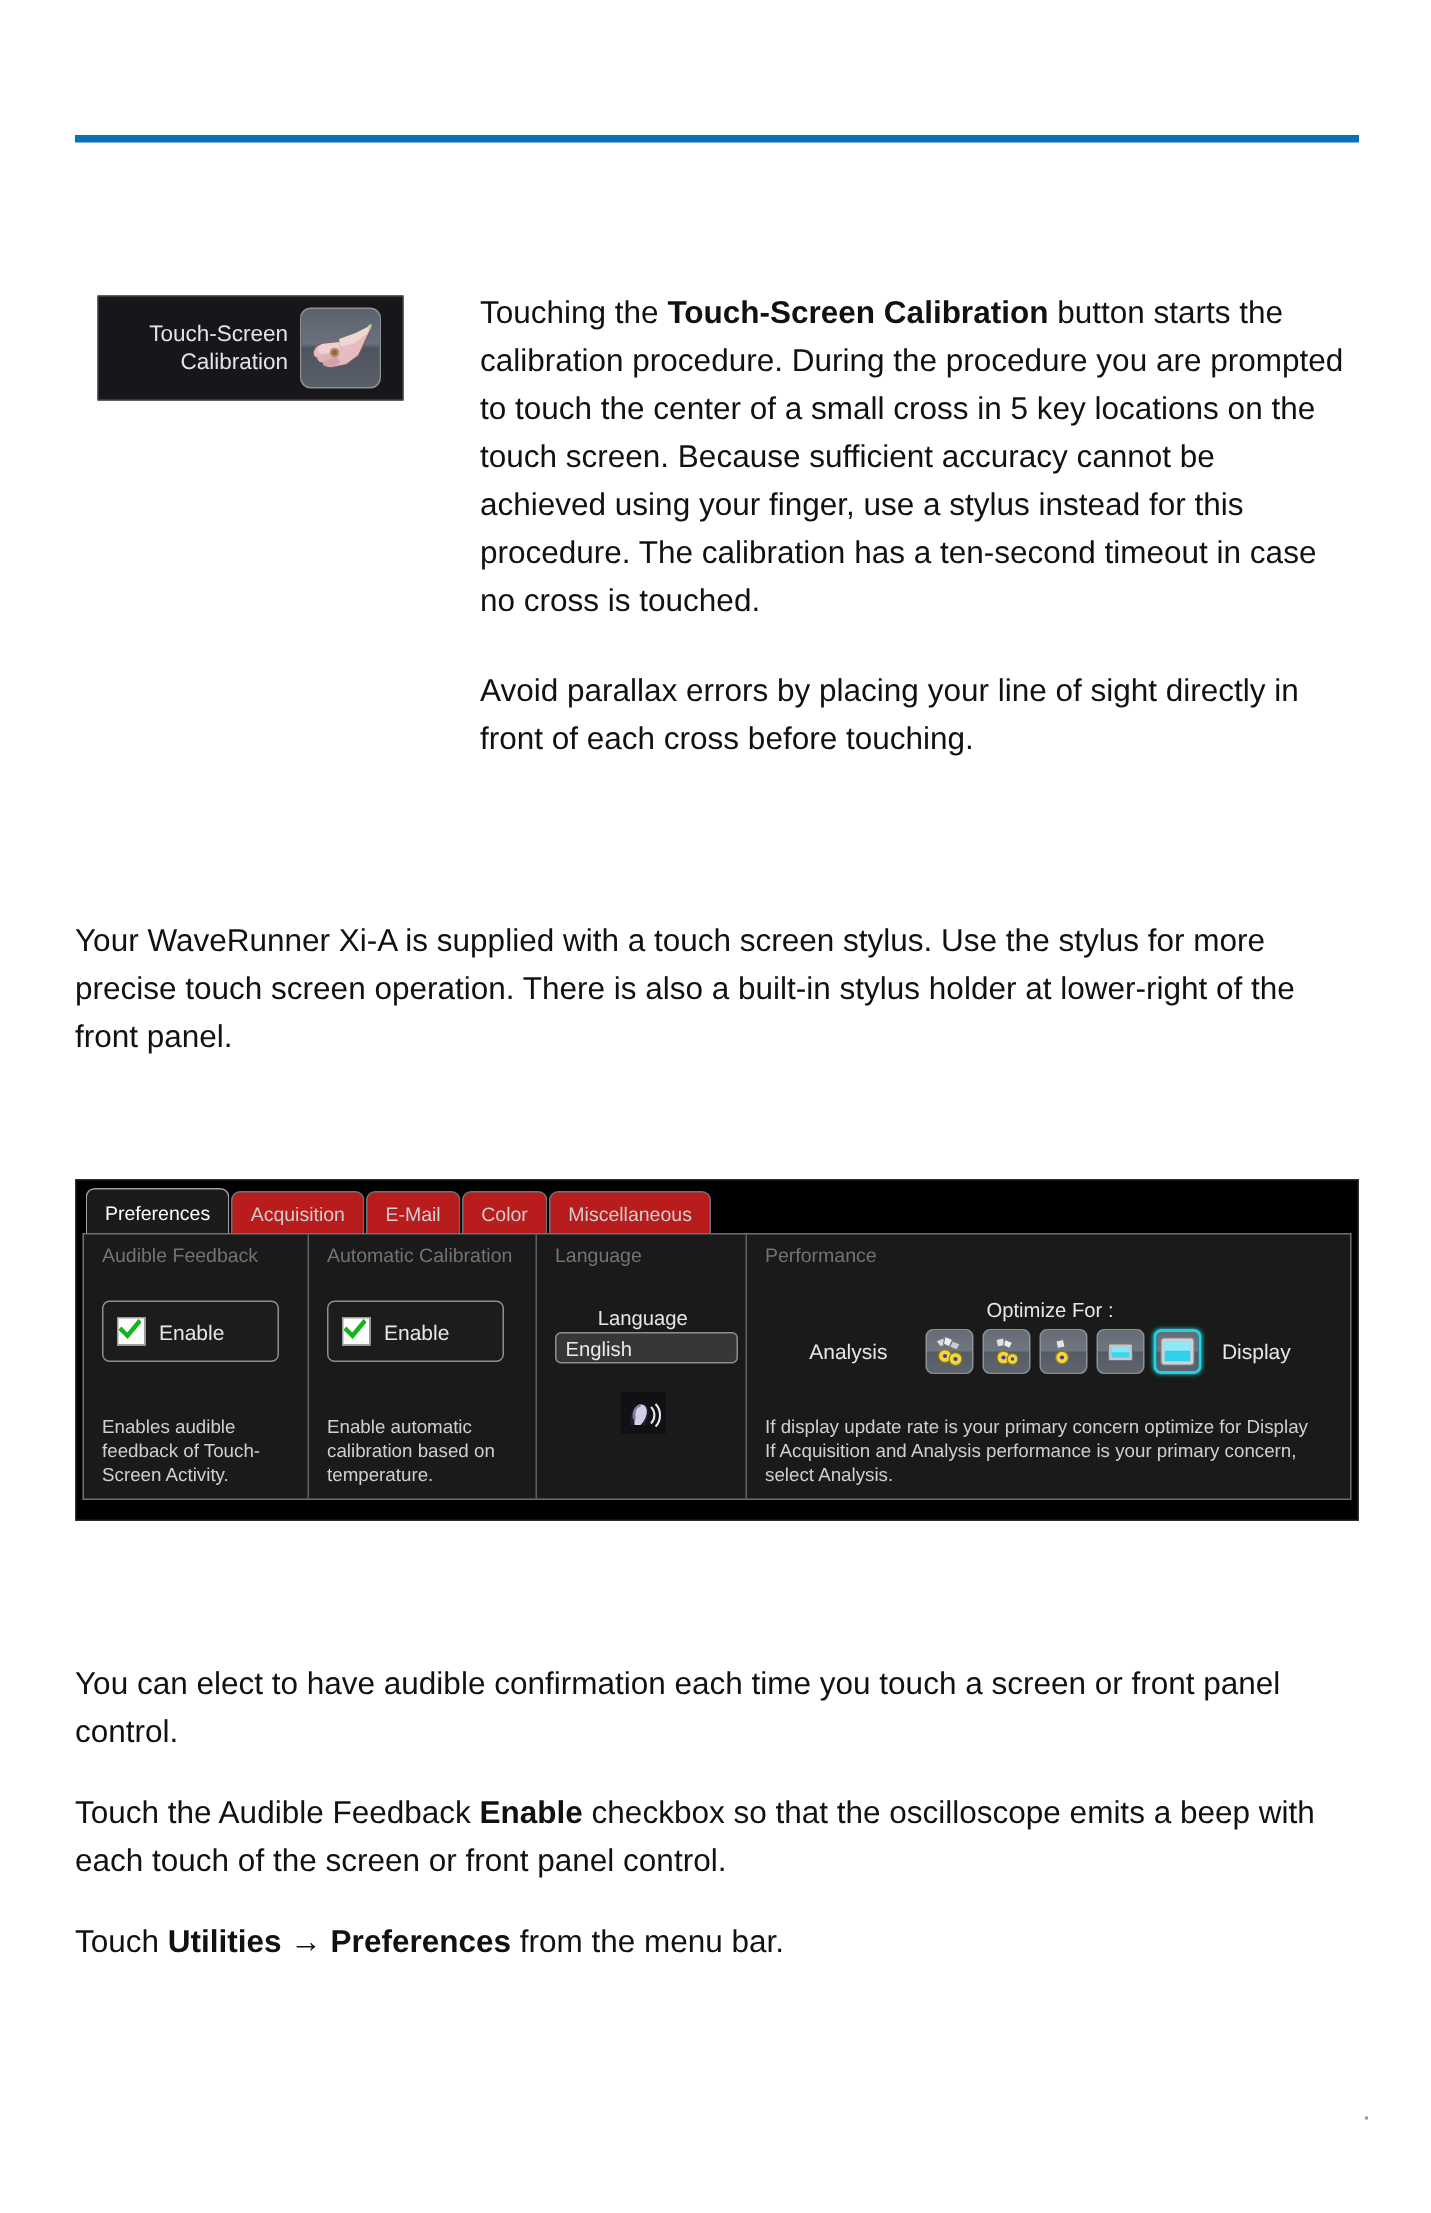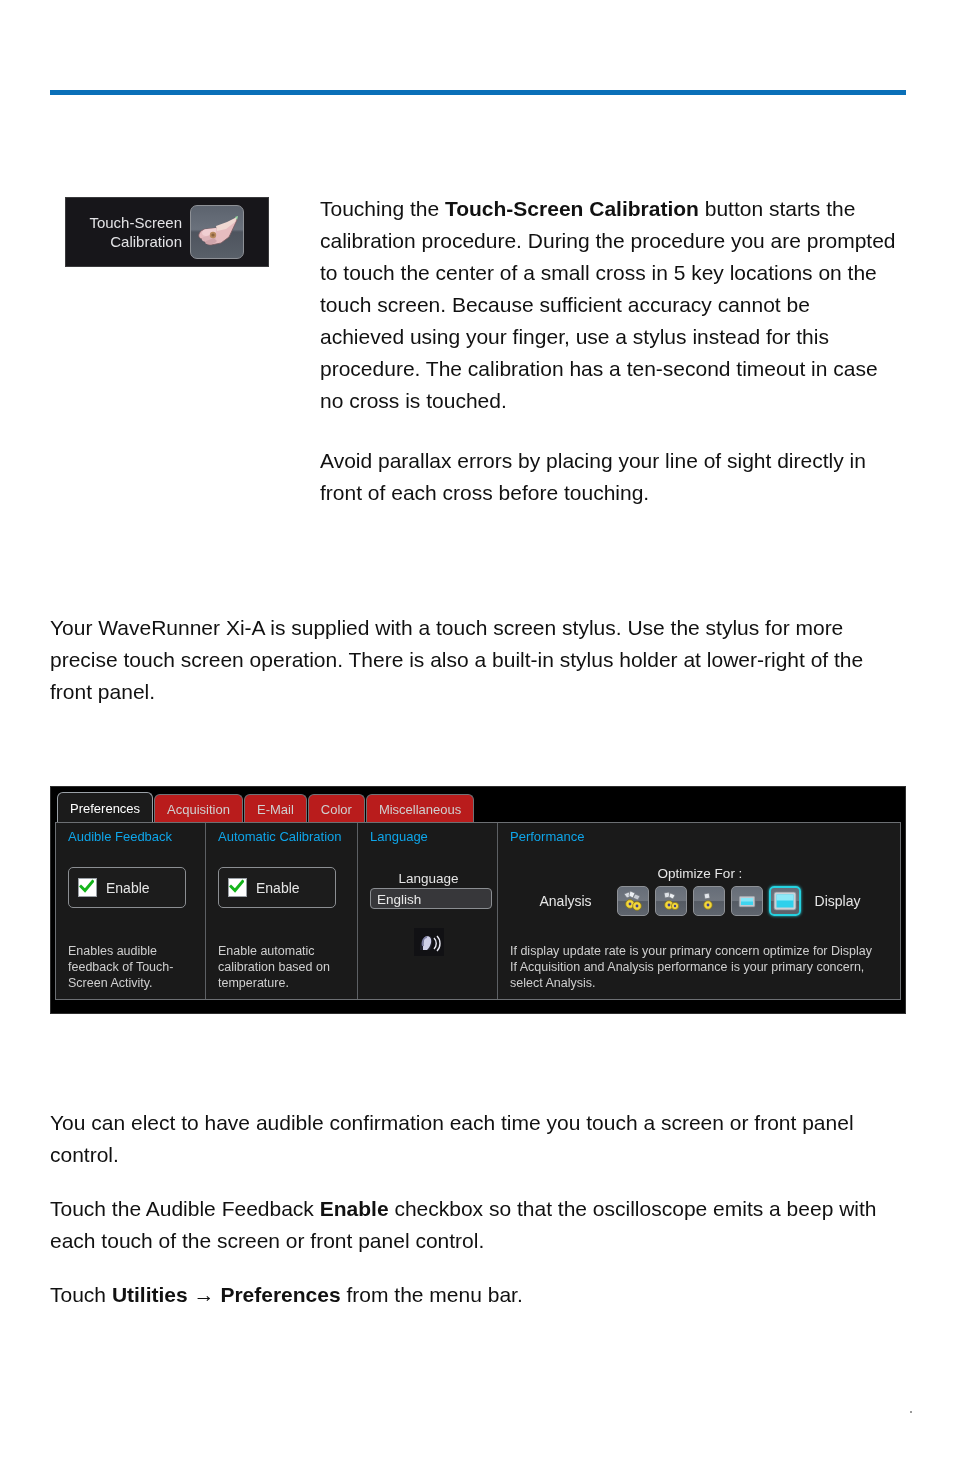--- a/index.html
+++ b/index.html
@@ -32,21 +32,21 @@
     left: 65px;
     top: 197px;
     width: 204px;
     height: 70px;
     background: #17161a;
     border: 1px solid #3a3a3c;
     box-sizing: border-box;
     display: flex;
     align-items: center;
     justify-content: flex-end;
-    padding-right: 24px;
+    padding-right: 14px;
   }
   .calib-button .cb-label {
     color: #e3e3e6;
     font-size: 15px;
     line-height: 19px;
     text-align: right;
     font-family: "Liberation Sans", sans-serif;
     margin-right: 8px;
     white-space: pre-line;
   }
@@ -156,21 +156,21 @@
   }
 
   .sect {
     position: relative;
     box-sizing: border-box;
     padding: 6px 10px 0 12px;
     border-right: 1px solid #5d6064;
   }
   .sect:last-child { border-right: none; }
   .sect-title {
-    color: #0ea5e9;
+    color: #737373;
     font-size: 13px;
     line-height: 16px;
     margin-bottom: 0;
     white-space: nowrap;
   }
   .sect-1 { width: 150px; }
   .sect-2 { width: 152px; }
   .sect-3 { width: 140px; }
   .sect-4 { flex: 1 1 auto; }
 

